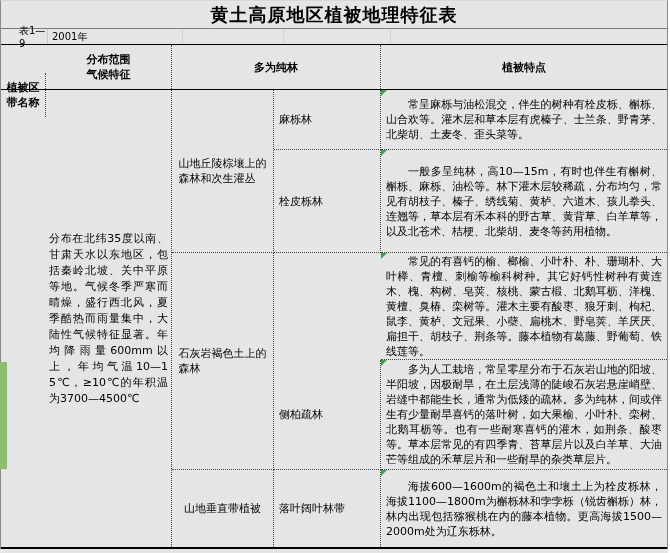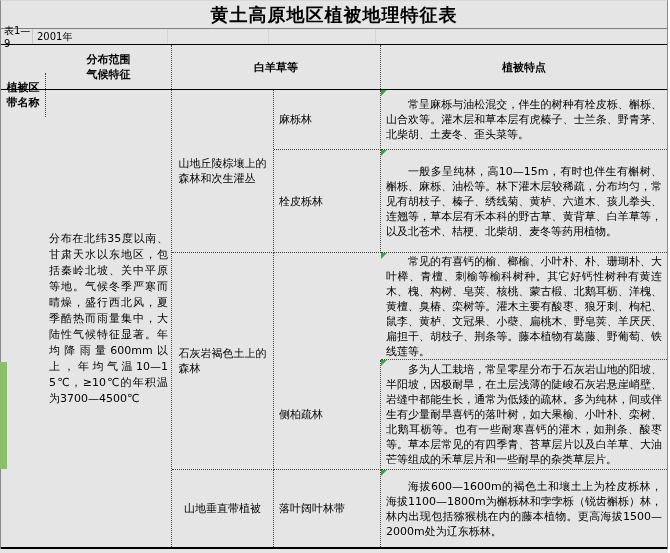--- a/index.html
+++ b/index.html
@@ -8,21 +8,21 @@
   .sheet{position:relative;width:666px;border-left:1px solid #8a8a8a;border-right:1px solid #8a8a8a;border-top:1px solid #d8d8d8;}
 
   
   .title-row{height:27px;display:flex;align-items:center;justify-content:center;
     border-bottom:1px solid #7c7c7c;}
   .title-row .t{font-size:18px;font-weight:bold;letter-spacing:1px;}
 
   
   .sub-row{height:15px;display:flex;font-size:10px;align-items:center;}
   .sub-row .c{height:100%;display:flex;align-items:center;box-sizing:border-box;}
-  .sub-c1{width:32px;padding-left:3px;border-right:1px solid #c9c9c9;}
+  .sub-c1{width:47px;padding-left:18px;border-right:1px solid #c9c9c9;}
   .sub-c2{width:135px;padding-left:4px;border-right:1px solid #d4d4d4;}
   .sub-c3{width:101px;border-right:1px solid #d4d4d4;}
   .sub-c4{width:107px;border-right:1px solid #d4d4d4;}
   .sub-c5{flex:1;}
 
   
   .head-row{display:flex;border-top:1px solid #000;border-bottom:1px solid #000;
     font-size:11px;font-weight:bold;height:44px;}
   .head-row .h{box-sizing:border-box;display:flex;align-items:center;justify-content:center;
     text-align:center;height:100%;}
@@ -76,21 +76,21 @@
       <div class="c sub-c2">2001年</div>
       <div class="c sub-c3"></div>
       <div class="c sub-c4"></div>
       <div class="c sub-c5"></div>
     </div>
 
     <div class="head-row">
       <div class="h h1">植被区带名称</div>
       <div class="h h2">分布范围
 气候特征</div>
-      <div class="h h3">白羊草等</div>
+      <div class="h h3">多为纯林</div>
       <div class="h h4">植被特点</div>
     </div>
 
     <div class="body">
       <div class="cell climate bd-r">分布在北纬35度以南、甘肃天水以东地区，包括秦岭北坡、关中平原等地。气候冬季严寒而晴燥，盛行西北风，夏季酷热而雨量集中，大陆性气候特征显著。年均降雨量600mm以上，年均气温10—15℃，≥10℃的年积温为3700—4500℃</div>
 
       <div class="cell soil g1 bd-r bd-b">山地丘陵棕壤上的
 森林和次生灌丛</div>
       <div class="cell soil g2 bd-r bd-b">石灰岩褐色土上的
 森林</div>

